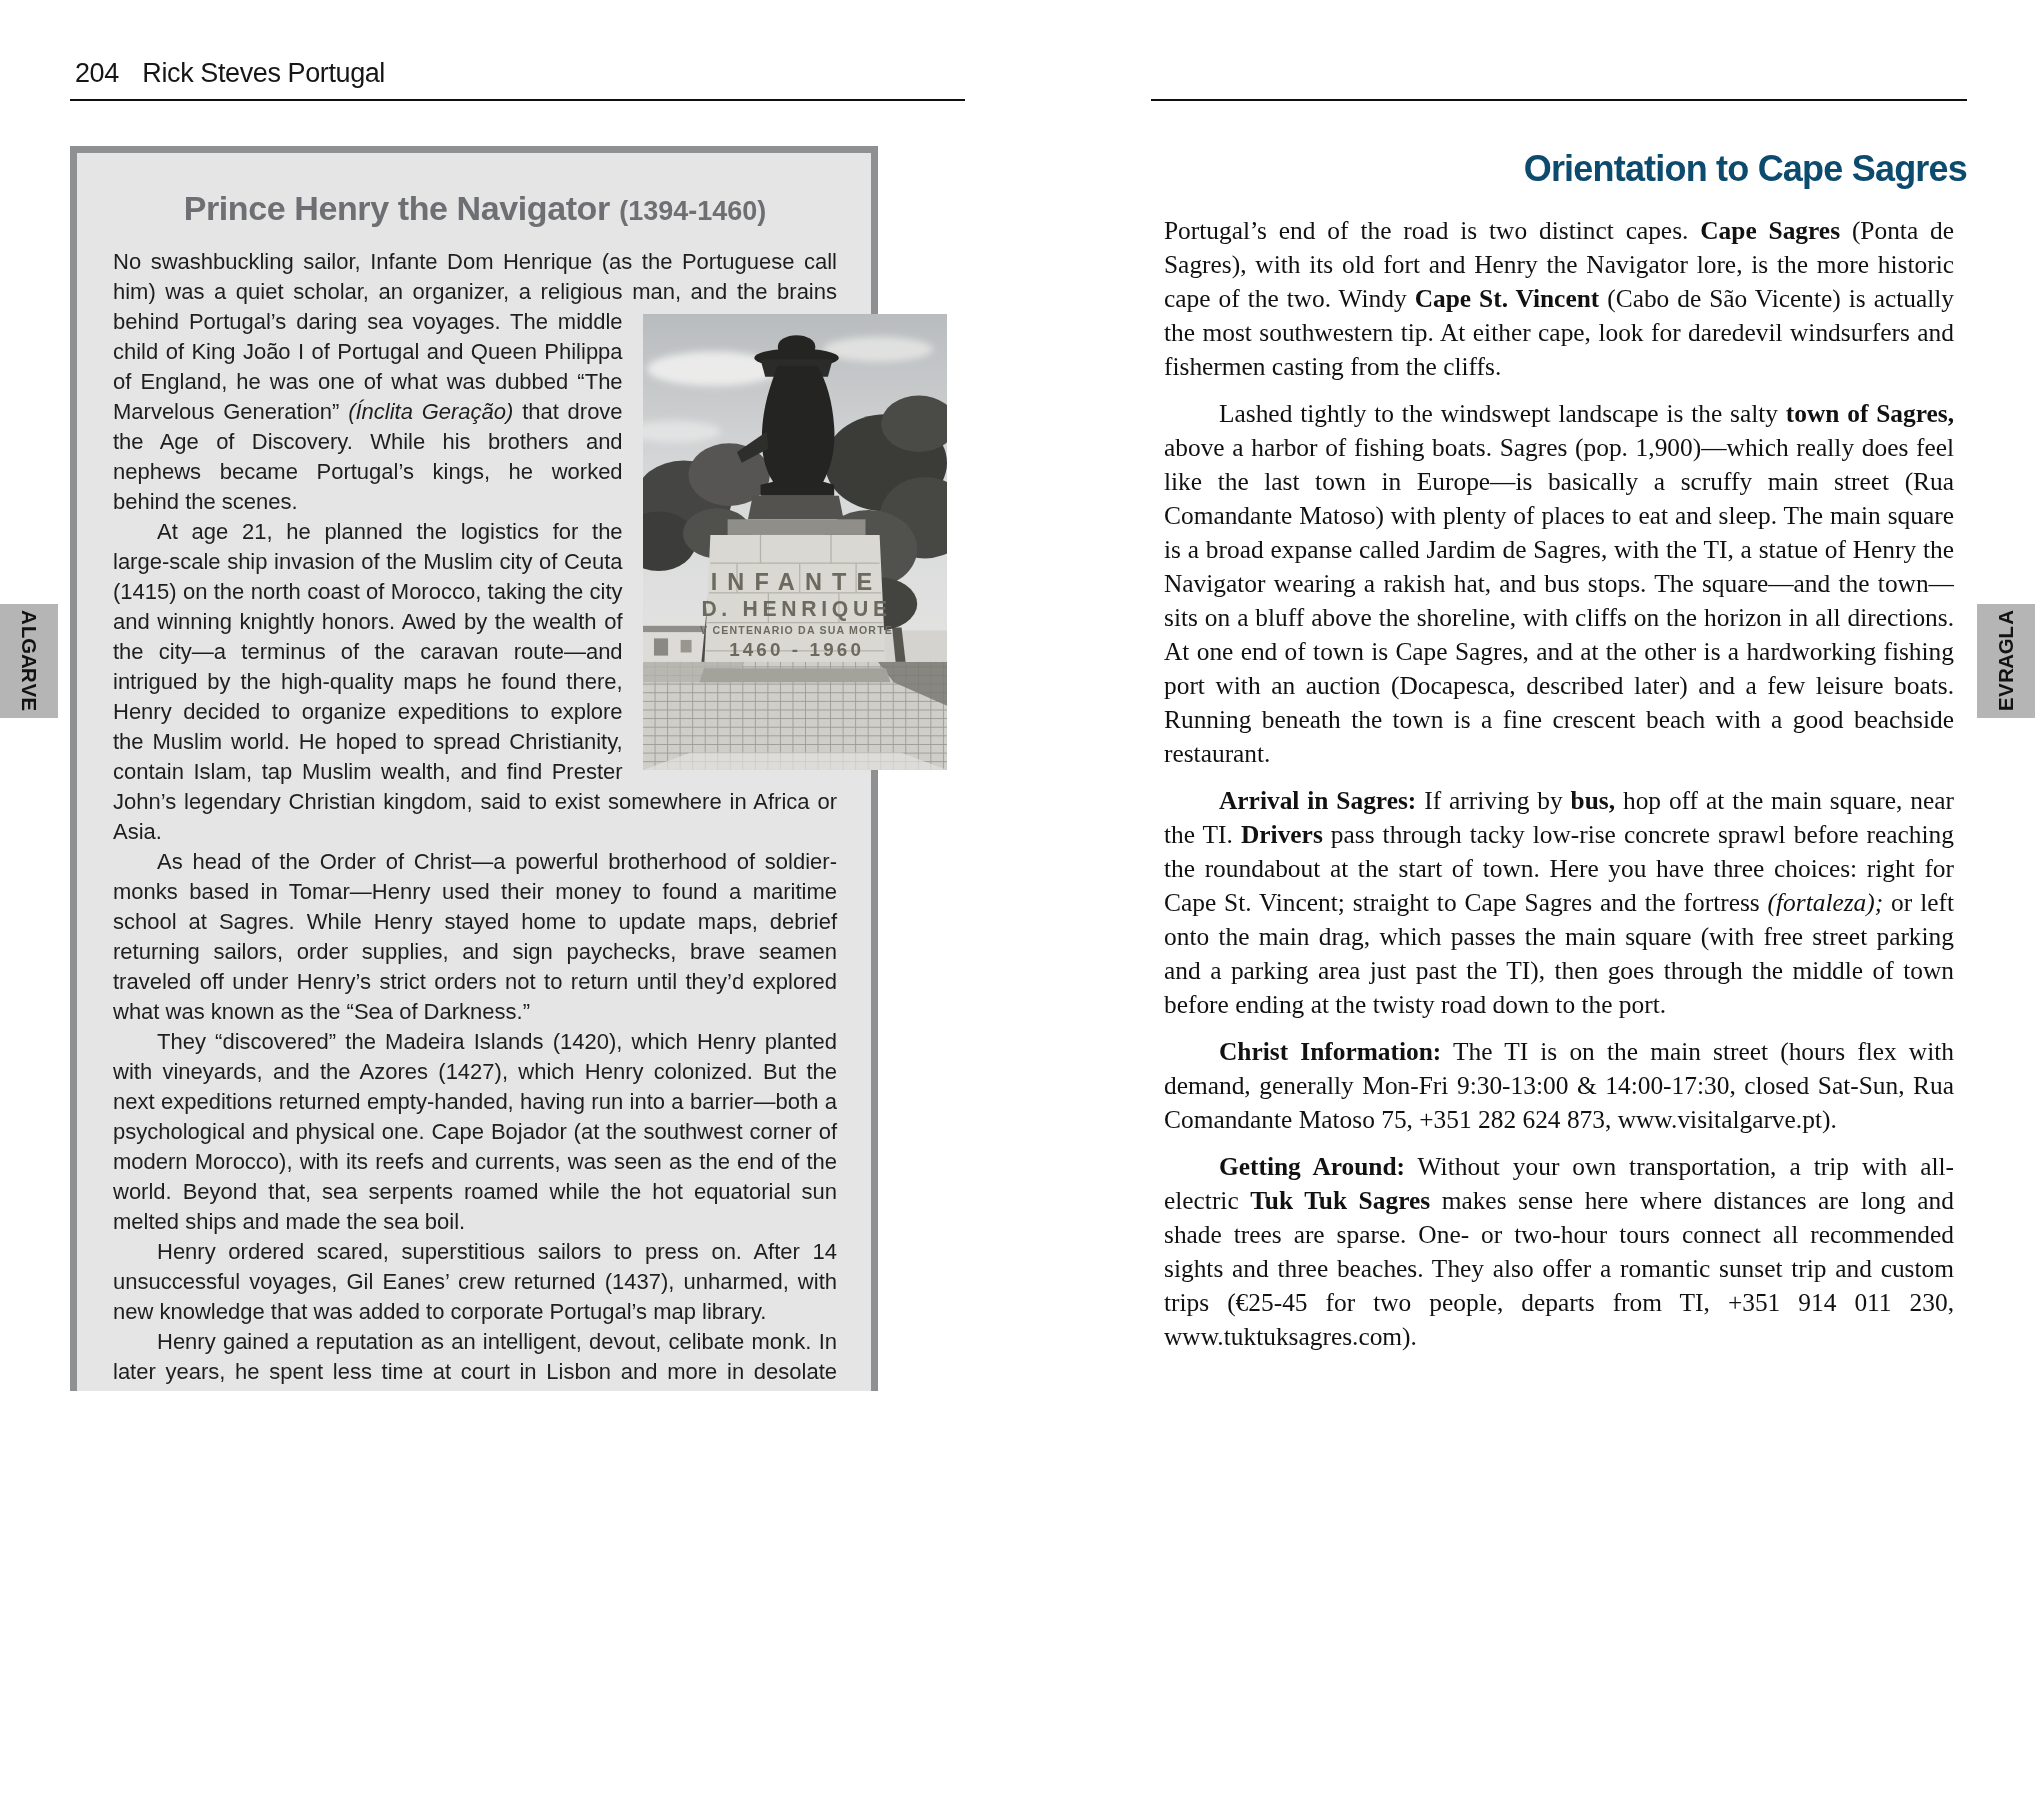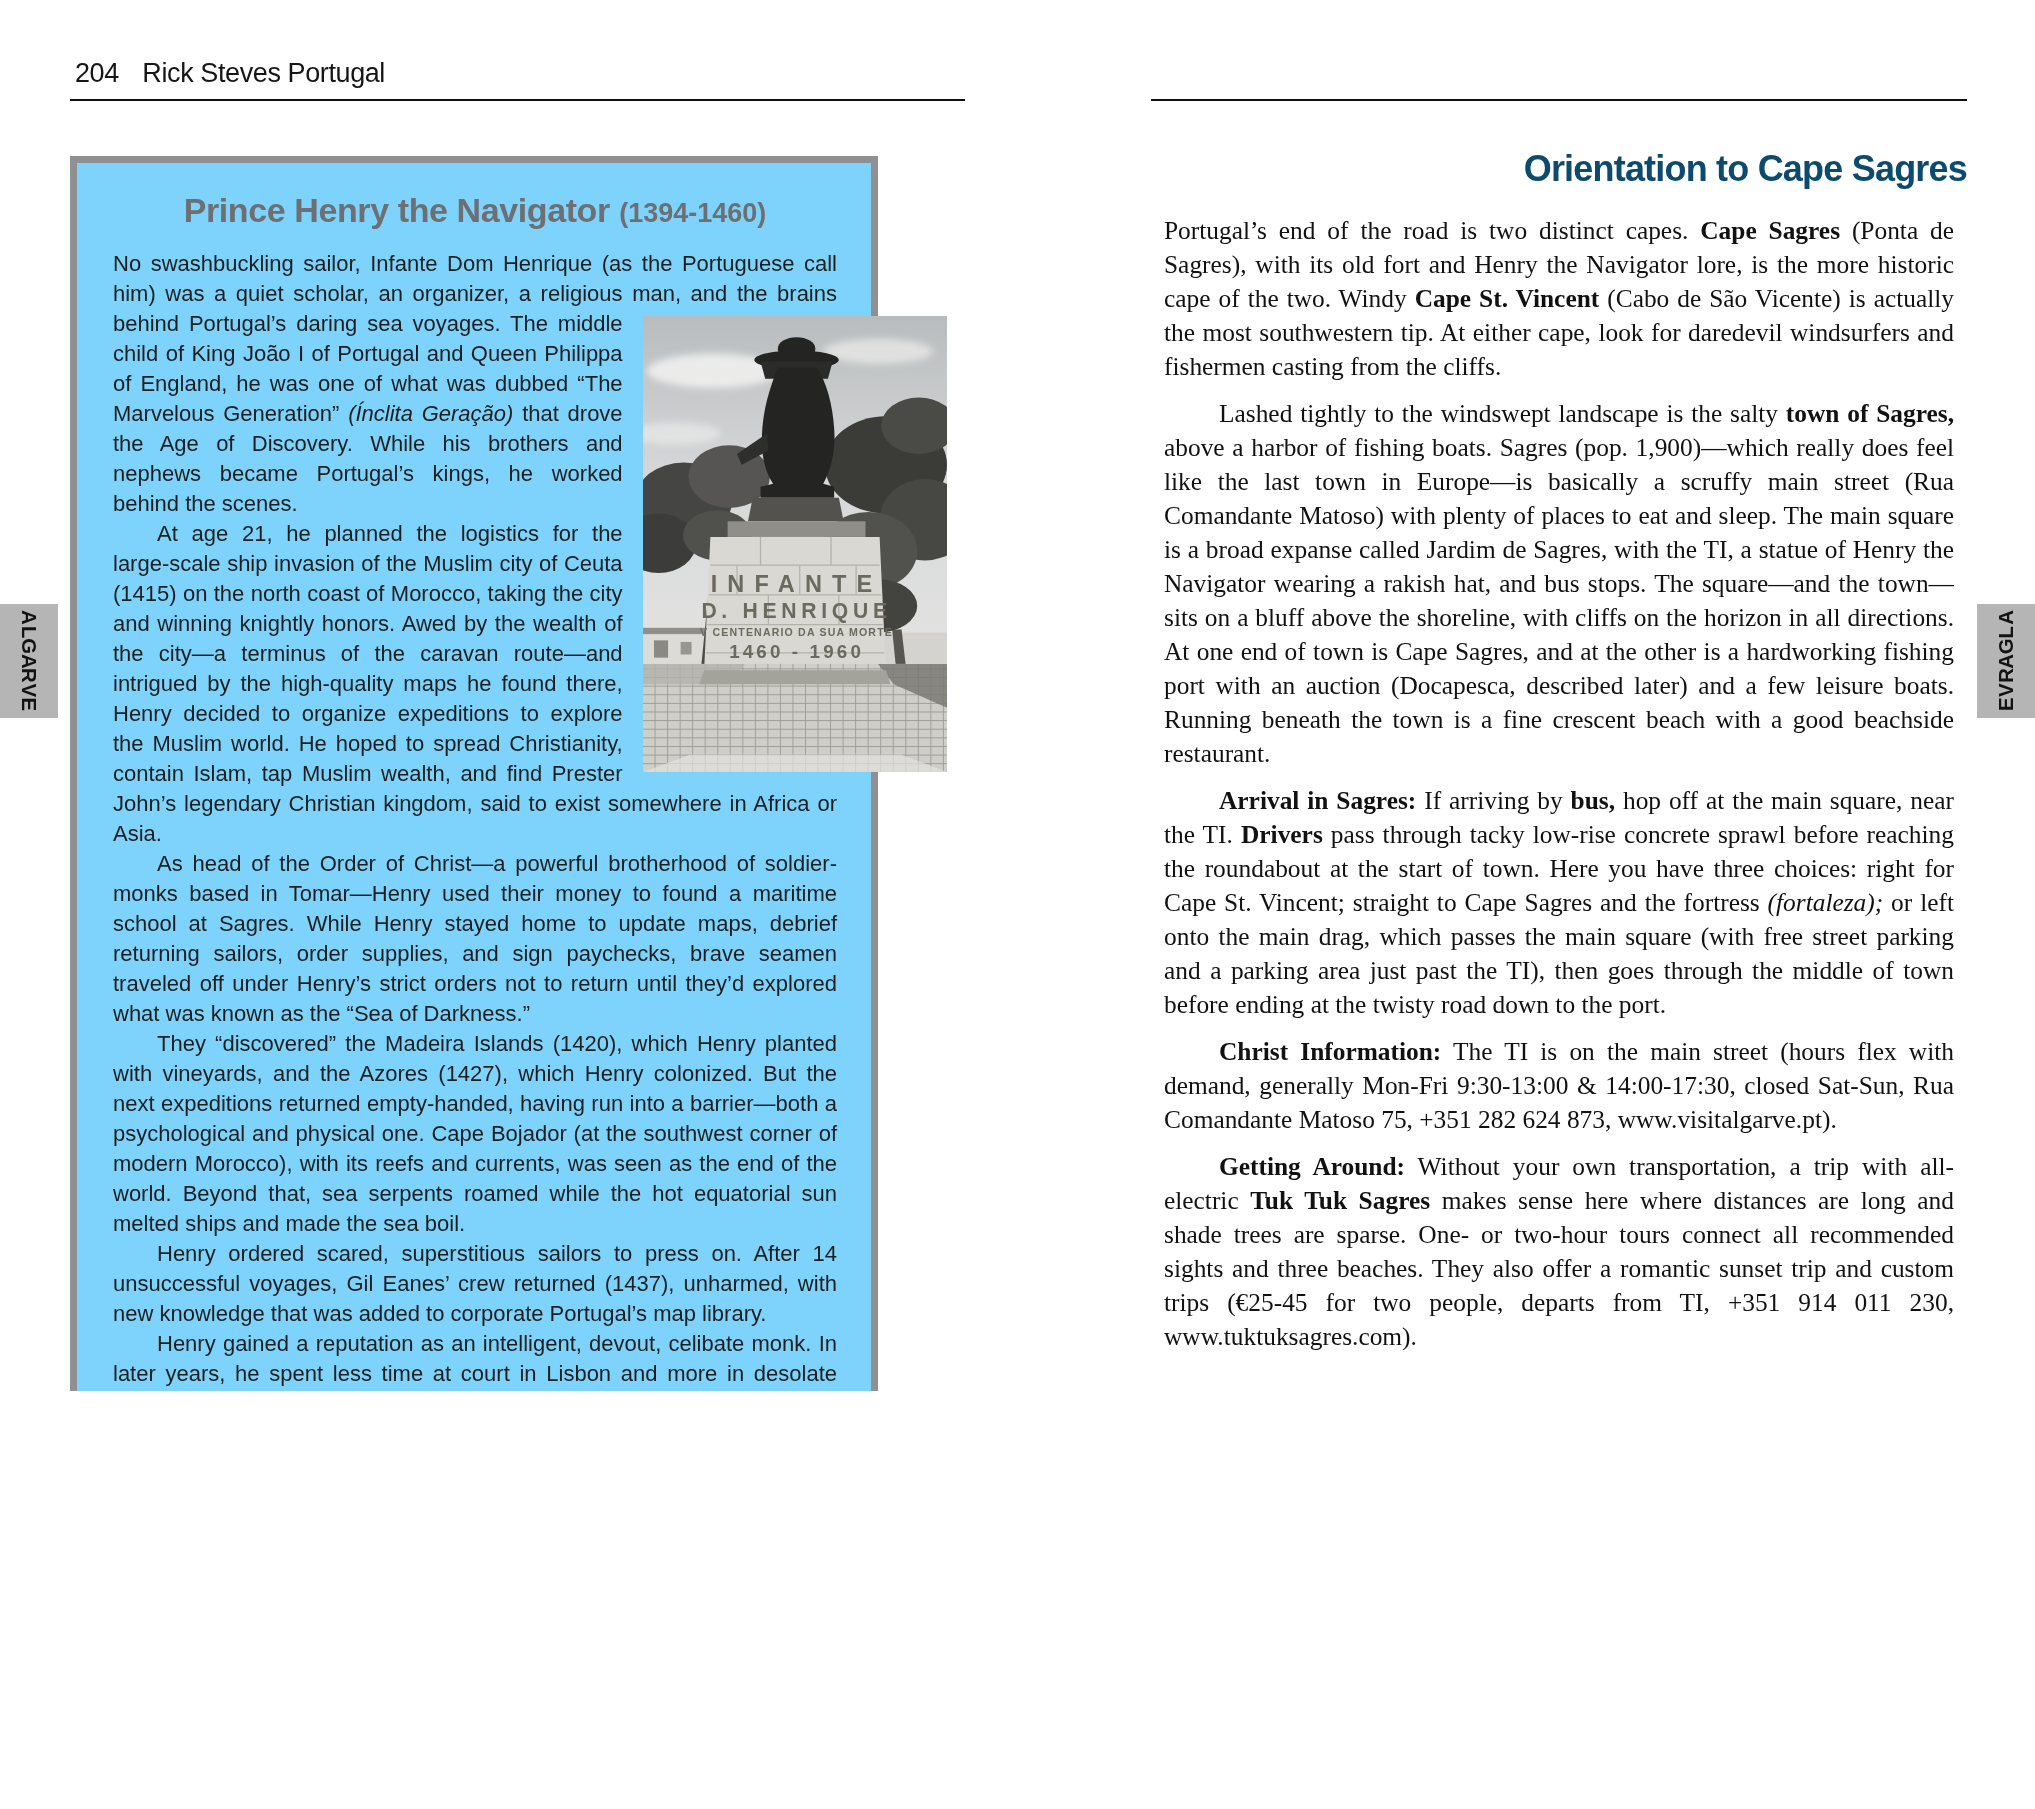--- a/index.html
+++ b/index.html
@@ -33,24 +33,24 @@
   .vletter {
     display:flex; align-items:center; justify-content:center;
     width:100%; height:14.5px;
     font-weight:700; font-size:20.4px; color:#121212;
   }
   .tab-left  .vletter { transform:rotate(90deg); }
   .tab-right .vletter { transform:rotate(-90deg); }
 
   
   .sidebar-box {
-    position:absolute; left:70px; top:156px;
+    position:absolute; left:70px; top:146px;
     width:808px; height:1556px; box-sizing:border-box;
-    border:7.8px solid #8f9092; background:#7dd3fc;
-    padding:22px 34px 0 36px;
+    border:7.8px solid #8f9092; background:#e5e5e5;
+    padding:30px 34px 0 36px;
   }
   .box-title { text-align:center; color:#6e6f72; margin:6.3px 0 19px 0; white-space:nowrap; }
   .box-title .main  { font-weight:700; font-size:34px; letter-spacing:-0.4px; }
   .box-title .years { font-weight:700; font-size:27px; margin-left:9.4px; }
   .box-body p {
     margin:0; font-size:22px; line-height:30px; color:#1e1e1e;
     text-align:justify; font-weight:400;
   }
   .box-body p.ind { text-indent:44px; }
 

